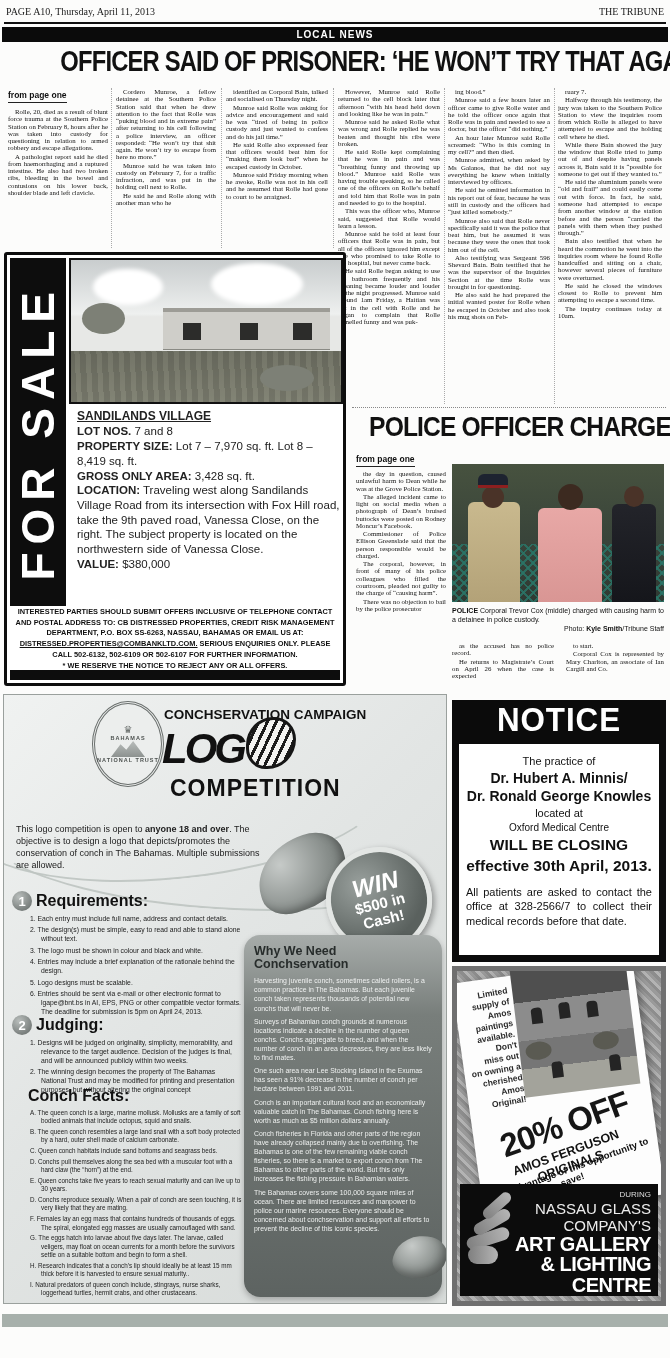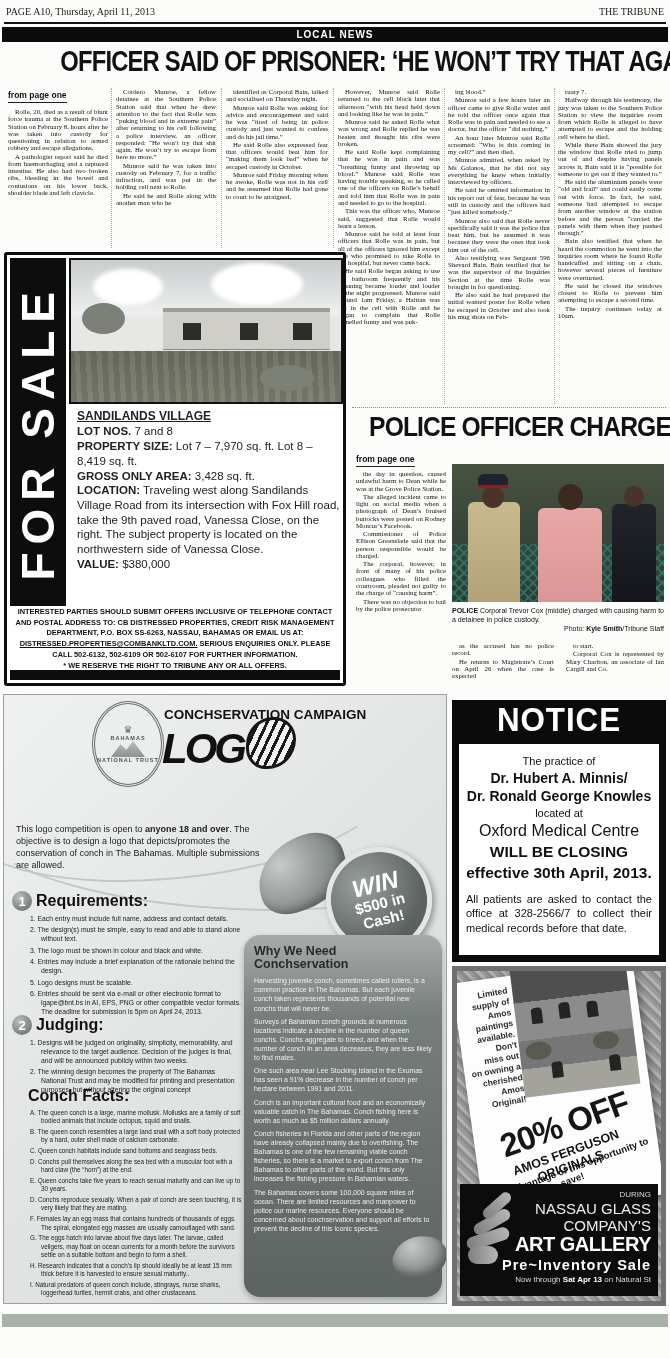--- a/index.html
+++ b/index.html
@@ -113,21 +113,21 @@
   .why-paras p{margin:0 0 4px;font-size:6.9px;line-height:1.32;color:#eef0ef;text-align:left;}
 
   
   .notice-ad{left:452px;top:700px;width:214px;height:262px;background:#0b0b0b;box-sizing:border-box;}
   .notice-word{text-align:center;color:#fff;font-weight:900;font-size:33px;letter-spacing:1px;
                line-height:40px;transform:scaleX(.95);}
   .notice-inner{position:absolute;left:5px;right:5px;top:42px;bottom:5px;background:#fff;
                 border:2px solid #0b0b0b;box-sizing:border-box;text-align:center;padding:8px 7px 0;}
   .n-sm{font-size:11px;margin:3px 0;}
   .n-bold{font-size:14px;font-weight:bold;margin:2px 0;}
-  .n-med{font-size:16px;margin:3px 0;}
+  .n-med{font-size:10px;margin:3px 0;}
   .n-big{font-size:15.5px;font-weight:bold;margin:3px 0;}
   .n-para{font-size:11px;text-align:justify;margin-top:10px;line-height:1.3;}
 
   
   .amos-ad{left:452px;top:966px;width:214px;height:340px;box-sizing:border-box;overflow:hidden;
            border:5px solid #6f6f6f;
            background:repeating-linear-gradient(45deg,#8d8d8d 0 3px,#b3b3b3 3px 6px,#9a9a9a 6px 9px);}
   .amos-card{position:absolute;left:4px;top:2px;width:182px;height:238px;background:#fdfdfd;
              transform:rotate(-8deg);transform-origin:40% 30%;box-shadow:2px 3px 8px rgba(0,0,0,.45);}
   .amos-side{position:absolute;left:0;top:10px;width:56px;transform:rotate(-2deg);
@@ -240,21 +240,21 @@
     <div class="abs fs-details sans">
       <div class="ttl">SANDILANDS VILLAGE</div>
       <div><span class="lbl">LOT NOS.</span><span> 7 and 8</span></div>
       <div><span class="lbl">PROPERTY SIZE:</span><span> Lot 7 – 7,970 sq. ft. Lot 8 – 8,419 sq. ft.</span></div>
       <div><span class="lbl">GROSS ONLY AREA:</span><span> 3,428 sq. ft.</span></div>
       <div><span class="lbl">LOCATION:</span><span> Traveling west along Sandilands Village Road from its intersection with Fox Hill road, take the 9th paved road, Vanessa Close, on the right. The subject property is located on the northwestern side of Vanessa Close.</span></div>
       <div><span class="lbl">VALUE:</span><span> $380,000</span></div>
     </div>
     <div class="abs fs-foot sans">
       <span>INTERESTED PARTIES SHOULD SUBMIT OFFERS INCLUSIVE OF TELEPHONE CONTACT AND POSTAL ADDRESS TO: CB DISTRESSED PROPERTIES, CREDIT RISK MANAGEMENT DEPARTMENT, P.O. BOX SS-6263, NASSAU, BAHAMAS OR EMAIL US AT: </span><span class="email">DISTRESSED.PROPERTIES@COMBANKLTD.COM.</span><span> SERIOUS ENQUIRIES ONLY. PLEASE CALL 502-6132, 502-6109 OR 502-6107 FOR FURTHER INFORMATION.</span>
-      <div>* WE RESERVE THE RIGHT TO TRIBUNE ANY OR ALL OFFERS.</div>
+      <div>* WE RESERVE THE NOTICE TO REJECT ANY OR ALL OFFERS.</div>
     </div>
     <div class="abs fs-bottomband"></div>
   </div>
 
   <div class="abs pol-rule"></div>
   <div class="abs sans pol-headline">POLICE OFFICER CHARGED</div>
   <div class="abs" style="left:356px;top:448px;">
     <span class="sans kicker">from page one</span>
   </div>
   <div class="abs pol-col" style="left:356px;top:470px;width:90px;height:228px;">
@@ -295,20 +295,21 @@
     <div class="abs bnt-badge">
       <span class="crown">♛</span>
       <span class="t1">BAHAMAS</span>
       <div class="bnt-mt"></div>
       <span class="t1">NATIONAL TRUST</span>
     </div>
     <div class="abs campaign">CONCHSERVATION CAMPAIGN</div>
     <div class="abs logo-word">
       <span>LOG</span><span class="shell-o"></span>
     </div>
+    <div class="abs competition">COMPETITION</div>
     <div class="abs conch-intro">
       <span>This logo competition is open to </span><b>anyone 18 and over</b><span>. The objective is to design a logo that depicts/promotes the conservation of conch in The Bahamas. Multiple submissions are allowed.</span>
     </div>
     <div class="abs shell-img" style="left:252px;top:142px;width:92px;height:72px;transform:rotate(-18deg);"></div>
     <div class="abs win-badge">
       <span class="w1">WIN</span>
       <span class="w2">$500 in</span>
       <span class="w2">Cash!</span>
     </div>
     <div class="abs sec-head" style="left:8px;top:196px;">
@@ -402,20 +403,21 @@
     <div class="gallery-box">
       <div class="hand">
         <div class="finger" style="left:0;top:34px;width:44px;height:13px;transform:rotate(-18deg);"></div>
         <div class="finger" style="left:6px;top:18px;width:40px;height:12px;transform:rotate(-30deg);"></div>
         <div class="finger" style="left:14px;top:2px;width:34px;height:11px;transform:rotate(-42deg);"></div>
         <div class="finger" style="left:2px;top:48px;width:30px;height:18px;border-radius:10px;"></div>
       </div>
       <div class="g-during">DURING</div>
       <div class="g-company">NASSAU GLASS COMPANY'S</div>
       <div class="g-big">ART GALLERY</div>
+      <div class="g-big">&amp; LIGHTING CENTRE</div>
       <div class="g-sale">Pre~Inventory Sale</div>
       <div class="g-date">
         <span>Now through </span><span class="b">Sat Apr 13</span><span> on Natural St</span>
       </div>
     </div>
   </div>
 
   <div class="abs bottom-bar"></div>
 </div>
 

